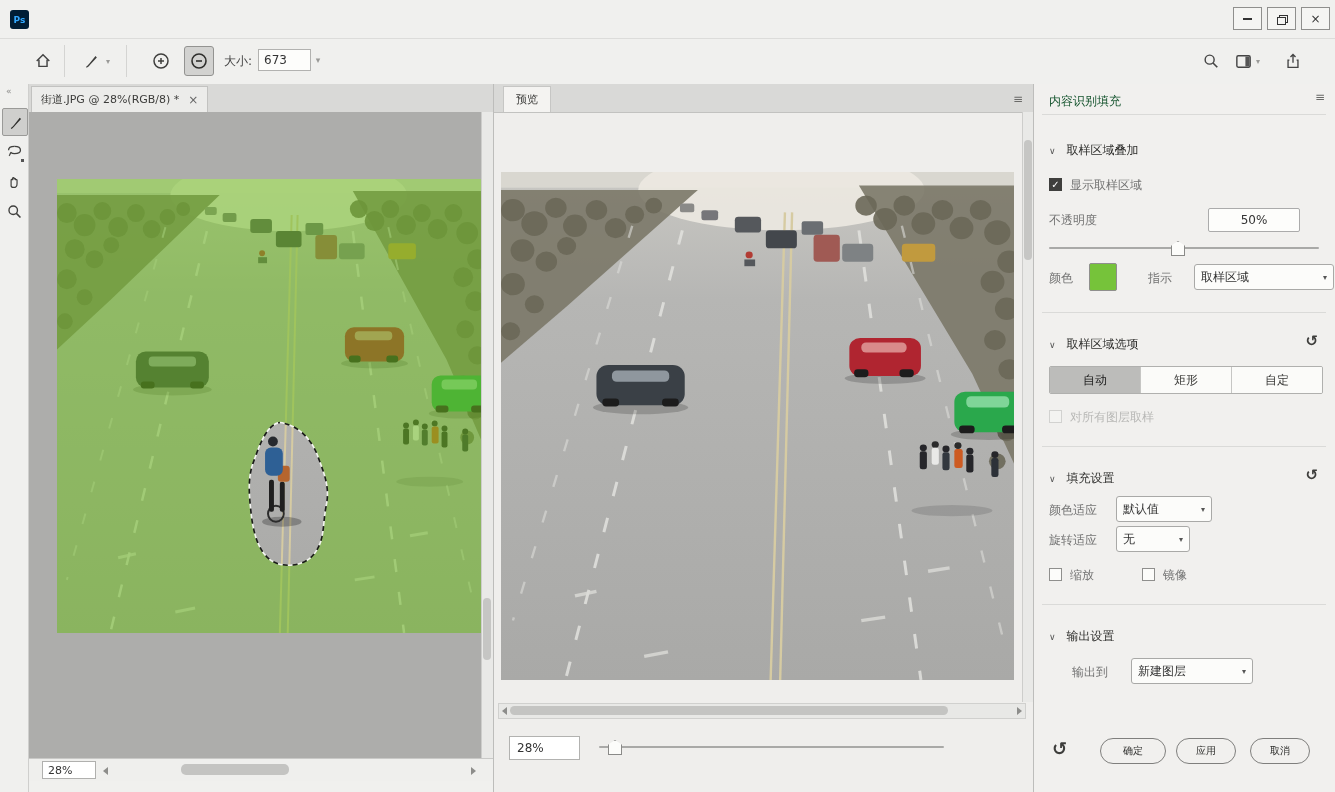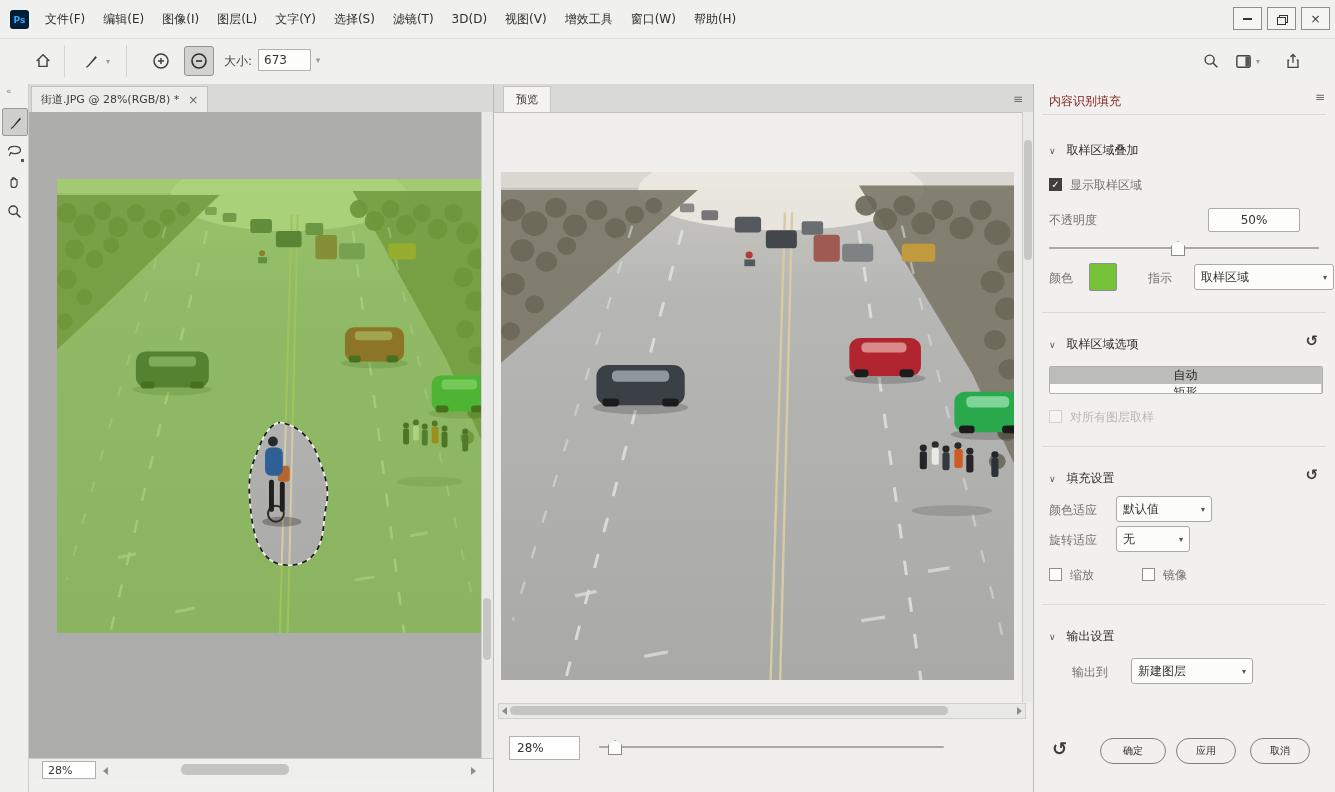--- a/index.html
+++ b/index.html
@@ -53,63 +53,48 @@
   .panel-menu{position:absolute;right:10px;top:8px;color:#6a6a68;font-size:12px;letter-spacing:1px;}
   #pv-image{position:absolute;left:7px;top:88px;width:513px;height:508px;}
   #pv-hscroll{position:absolute;left:4px;top:619px;width:526px;height:14px;background:#e8e8e6;border:1px solid #d0d0ce;}
   #pv-hscroll .hthumb{top:2px;height:9px;}
   #pv-zoomrow{position:absolute;left:0;top:648px;right:0;height:36px;}
   .pv-zoom-input{position:absolute;left:15px;top:4px;width:62px;height:22px;background:#fff;border:1px solid #b2b2b0;display:flex;align-items:center;padding-left:7px;font-size:12px;color:#333;}
   .slider-track{position:absolute;height:2px;background:#a9a9a7;border-radius:1px;}
   .slider-handle{position:absolute;width:12px;height:13px;background:#fcfcfa;border:1px solid #8a8a88;clip-path:polygon(50% 0,100% 32%,100% 100%,0 100%,0 32%);}
   
   #rightpanel{position:absolute;left:1033px;top:84px;width:302px;height:708px;background:#f1f0ee;border-left:1px solid #bdbdbb;}
-  .rp-title{position:absolute;left:15px;top:9px;font-size:12px;color:#7f1d1d;}
+  .rp-title{position:absolute;left:15px;top:9px;font-size:12px;color:#14532d;}
   .rp-divider{position:absolute;left:8px;width:284px;height:1px;background:#dadad8;}
   .sec-head{position:absolute;left:15px;display:flex;align-items:center;gap:11px;font-size:12px;color:#2e2e2c;}
   .sec-chevron{font-size:9px;color:#555;}
   .reset-icon{position:absolute;right:18px;font-size:15px;font-weight:bold;color:#3e3e3c;}
   .checkbox{position:absolute;width:13px;height:13px;border:1px solid #8f8f8d;background:#fcfcfa;box-sizing:border-box;}
   .checkbox.checked{background:#3f3f3d;border-color:#3f3f3d;color:#fff;font-size:10px;display:flex;align-items:center;justify-content:center;}
   .checkbox.disabled{border-color:#d2d2d0;background:#f3f3f1;}
   .rp-label{position:absolute;font-size:12px;color:#737373;}
   .rp-label.disabled{color:#b8b8b6;}
   .value-box{position:absolute;background:#fdfdfb;border:1px solid #ababab;border-radius:2px;display:flex;align-items:center;justify-content:center;font-size:12px;color:#333;}
   .dropdown{position:absolute;background:#fcfcfa;border:1px solid #a9a9a7;border-radius:3px;display:flex;align-items:center;justify-content:space-between;padding:0 6px;font-size:12px;color:#333;}
   .dd-caret{font-size:8px;color:#555;margin-left:6px;}
   .color-swatch{position:absolute;width:26px;height:26px;border:1px solid #8f8f8d;border-radius:2px;}
-  .segmented{position:absolute;left:15px;width:272px;height:26px;display:flex;border:1px solid #b0b0ae;border-radius:2px;overflow:hidden;flex-direction:column;}
+  .segmented{position:absolute;left:15px;width:272px;height:26px;display:flex;border:1px solid #b0b0ae;border-radius:2px;overflow:hidden;}
   .segment{flex:1;display:flex;align-items:center;justify-content:center;font-size:12px;background:#fbfbf9;color:#3a3a38;border-right:1px solid #c6c6c4;}
   .segment:last-child{border-right:none;}
   .segment.selected{background:#bcbcba;color:#222;}
   .pill-btn{position:absolute;height:24px;border:1px solid #7f7f7d;border-radius:13px;background:transparent;display:flex;align-items:center;justify-content:center;font-size:10px;color:#2e2e2c;}
   svg{display:block;}
 </style>
 </head>
 <body>
 
 <div id="app">
 
   <div id="menubar">
     <div class="ps-logo">Ps</div>
-    <nav id="menu-items">
-
-    <span class="menu-item">文件(F)</span>
-        <span class="menu-item">编辑(E)</span>
-        <span class="menu-item">图像(I)</span>
-        <span class="menu-item">图层(L)</span>
-        <span class="menu-item">文字(Y)</span>
-        <span class="menu-item">选择(S)</span>
-        <span class="menu-item">滤镜(T)</span>
-        <span class="menu-item">3D(D)</span>
-        <span class="menu-item">视图(V)</span>
-        <span class="menu-item">增效工具</span>
-        <span class="menu-item">窗口(W)</span>
-        <span class="menu-item">帮助(H)</span>
-      </nav>
     <div class="win-btns">
       <div class="win-btn">
           <div class="glyph-min"></div>
         </div>
       <div class="win-btn">
           <div class="glyph-rest"></div>
         </div>
       <div class="win-btn">
           <span>×</span>
         </div>

